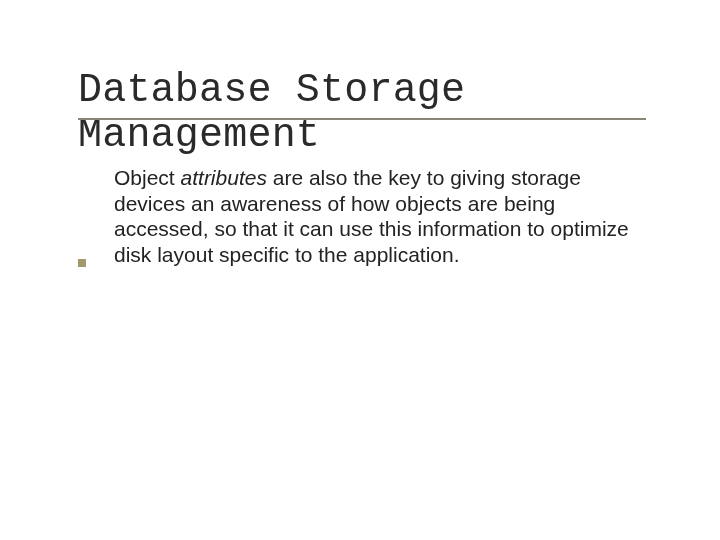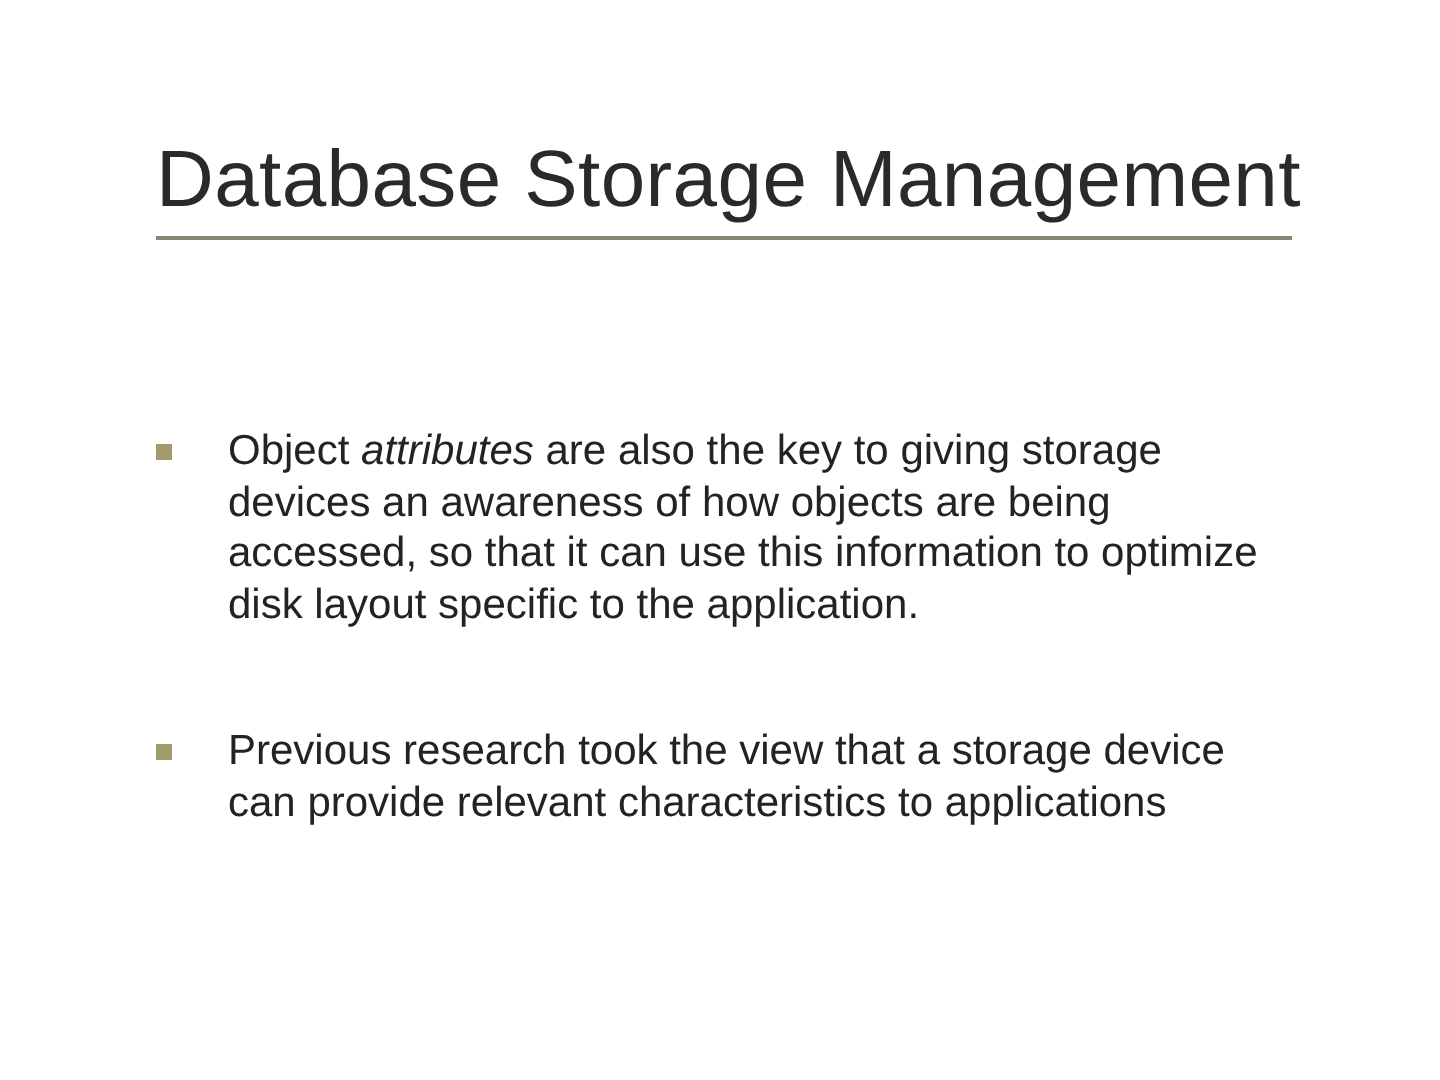--- a/index.html
+++ b/index.html
@@ -15,21 +15,21 @@
   .slide {
     position: relative;
     width: 720px;
     height: 540px;
     box-sizing: border-box;
   }
   .title {
     position: absolute;
     left: 78px;
     top: 68px;
-    font-family: Liberation Sans, sans-serif;
+    font-family: Liberation Mono, monospace;
     font-size: 40px;
     color: #2a2a2a;
     letter-spacing: 0.2px;
   }
   .title-underline {
     position: absolute;
     left: 78px;
     top: 118px;
     width: 568px;
     height: 2px;
@@ -38,23 +38,22 @@
   .body {
     position: absolute;
     left: 78px;
     top: 165px;
     width: 568px;
     font-size: 21px;
     line-height: 1.22;
   }
   .bullet-row {
     display: flex;
-    align-items: flex-start;
+    align-items: flex-end;
     margin-bottom: 2px;
-    margin-top: 48px;
   }
   .bullet-mark {
     flex: 0 0 36px;
     display: flex;
     align-items: flex-start;
     justify-content: flex-start;
     padding-top: 9px;
   }
   .bullet-mark .sq {
     width: 8px;
@@ -81,24 +80,16 @@
     <div class="bullet-row">
       <div class="bullet-mark">
           <div class="sq"></div>
         </div>
       <div class="bullet-text">
         <span>Object </span><span class="italic">attributes</span><span> are also the key to giving storage devices an awareness of how objects are being accessed, so that it can use this information to optimize disk layout specific to the application.</span>
       </div>
     </div>
 
 
-    <div class="bullet-row">
-      <div class="bullet-mark">
-          <div class="sq"></div>
-        </div>
-      <div class="bullet-text">
-        <span>Previous research took the view that a storage device can provide relevant characteristics to applications</span><span class="italic"></span><span></span>
-      </div>
-    </div>
 
 
   </div>
 </div>
 
 </body></html>

